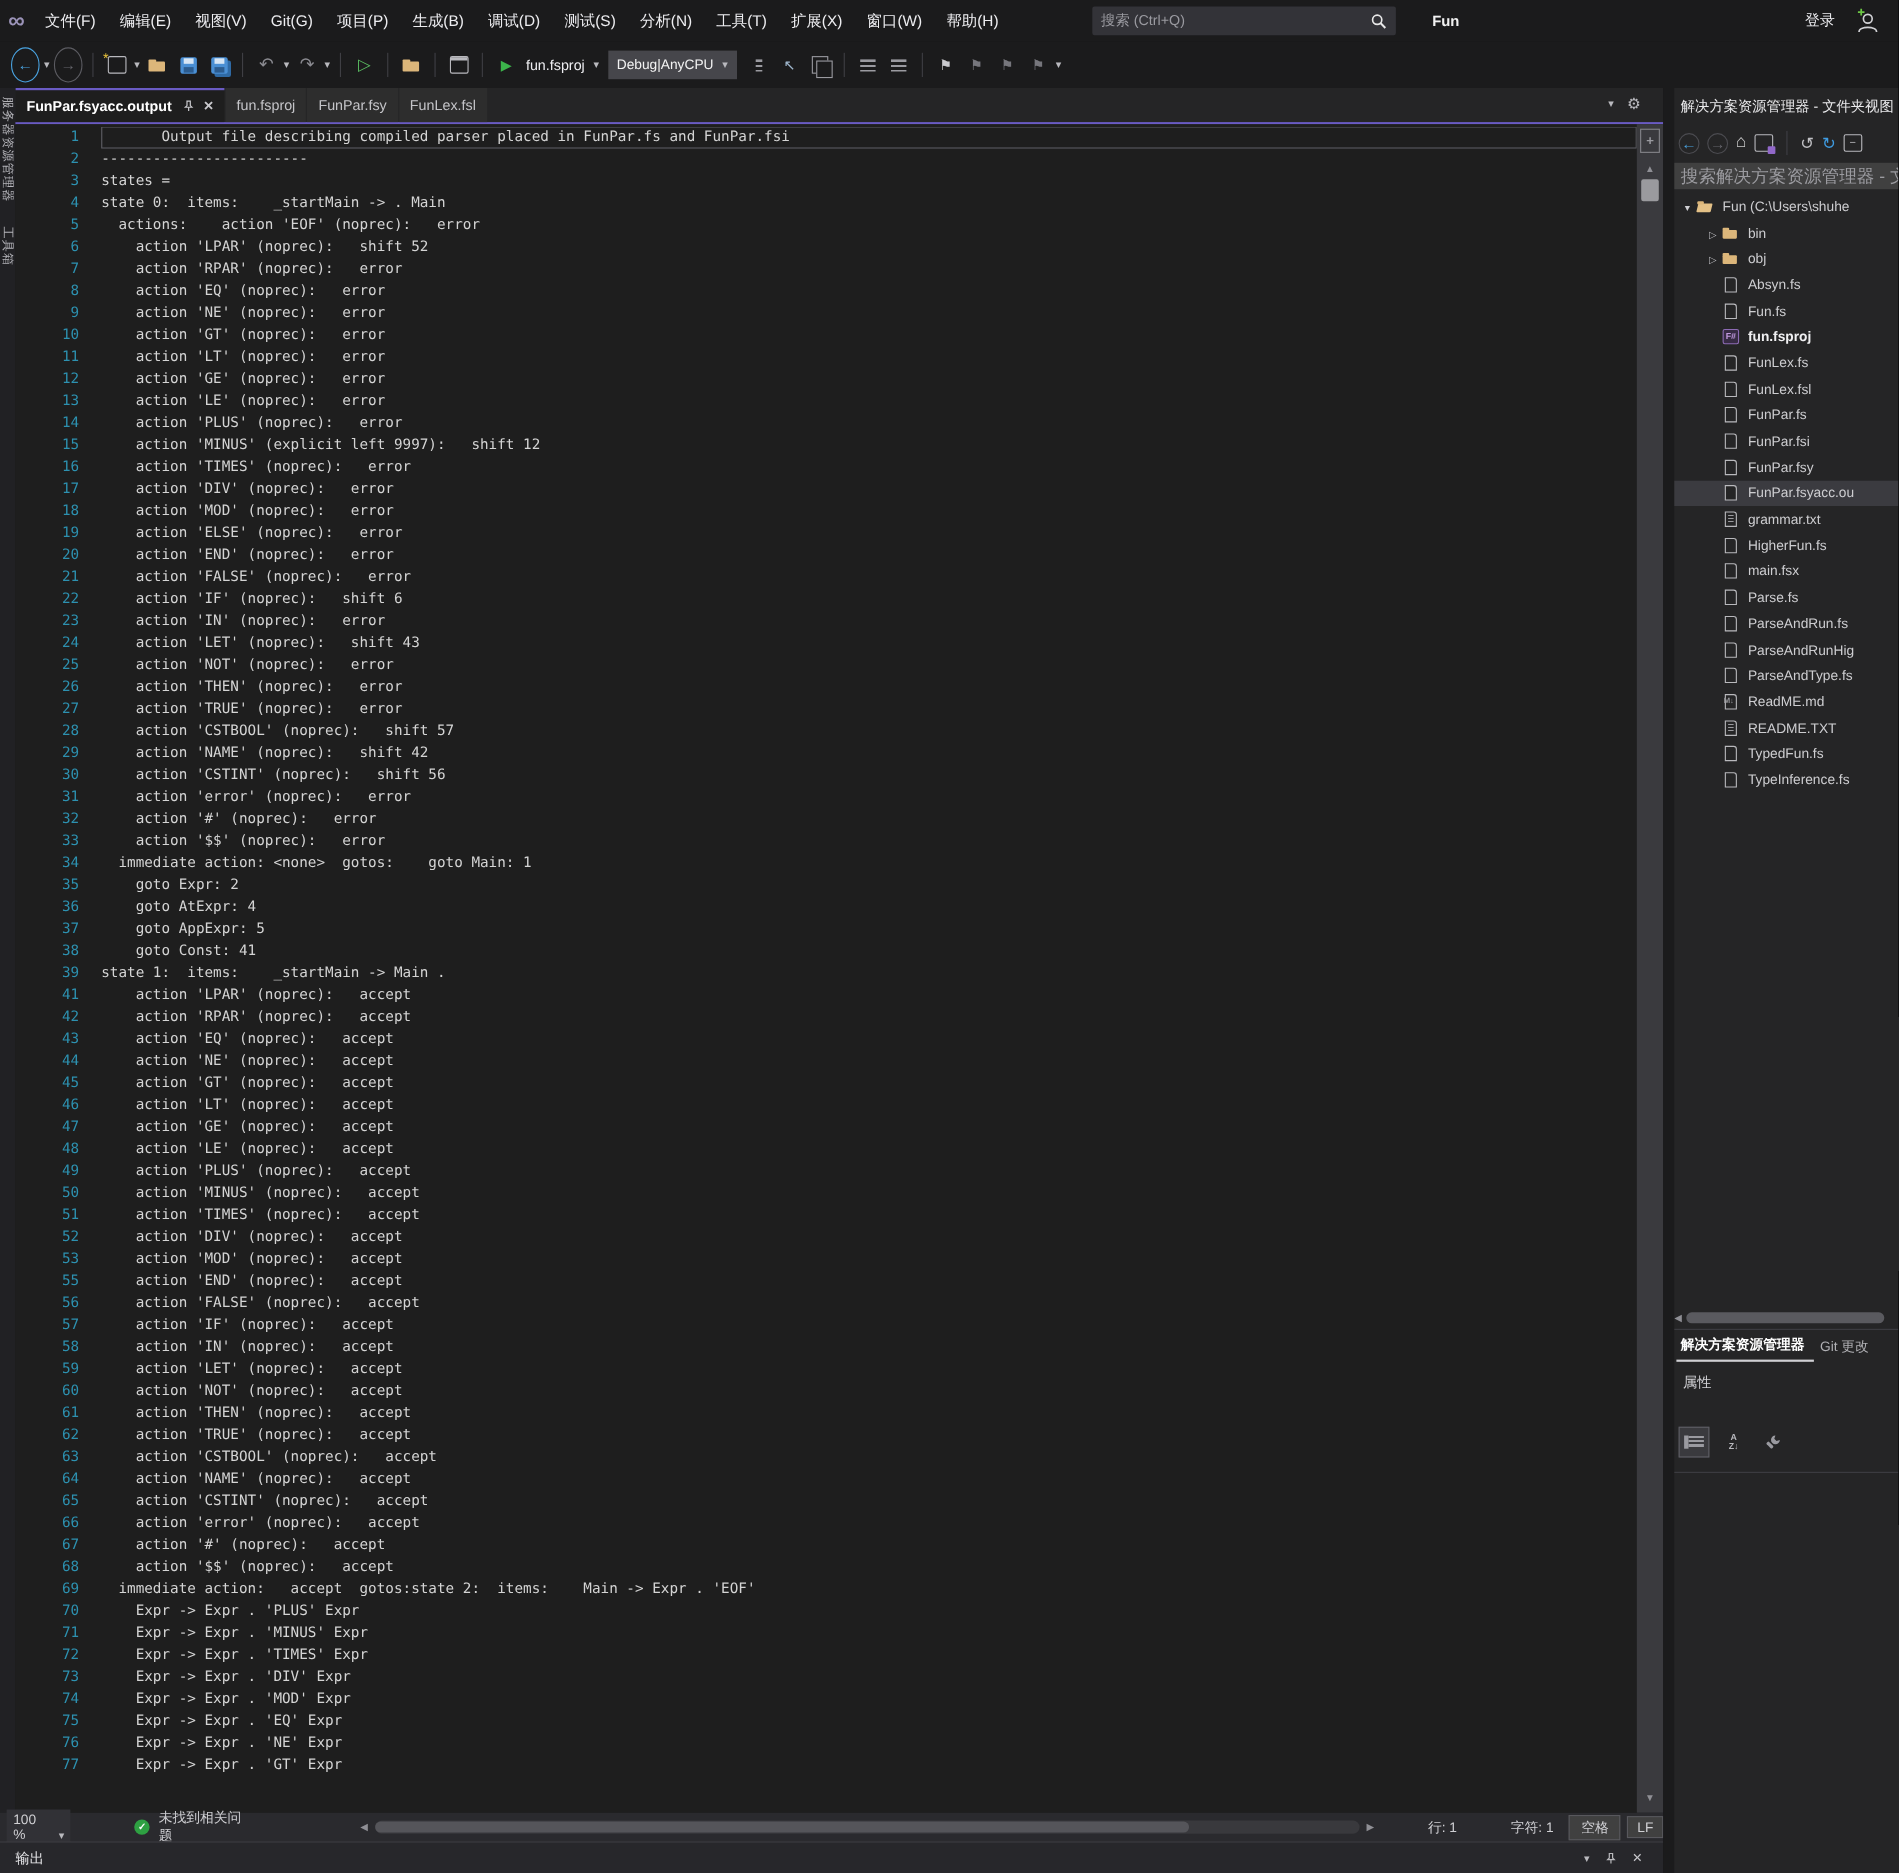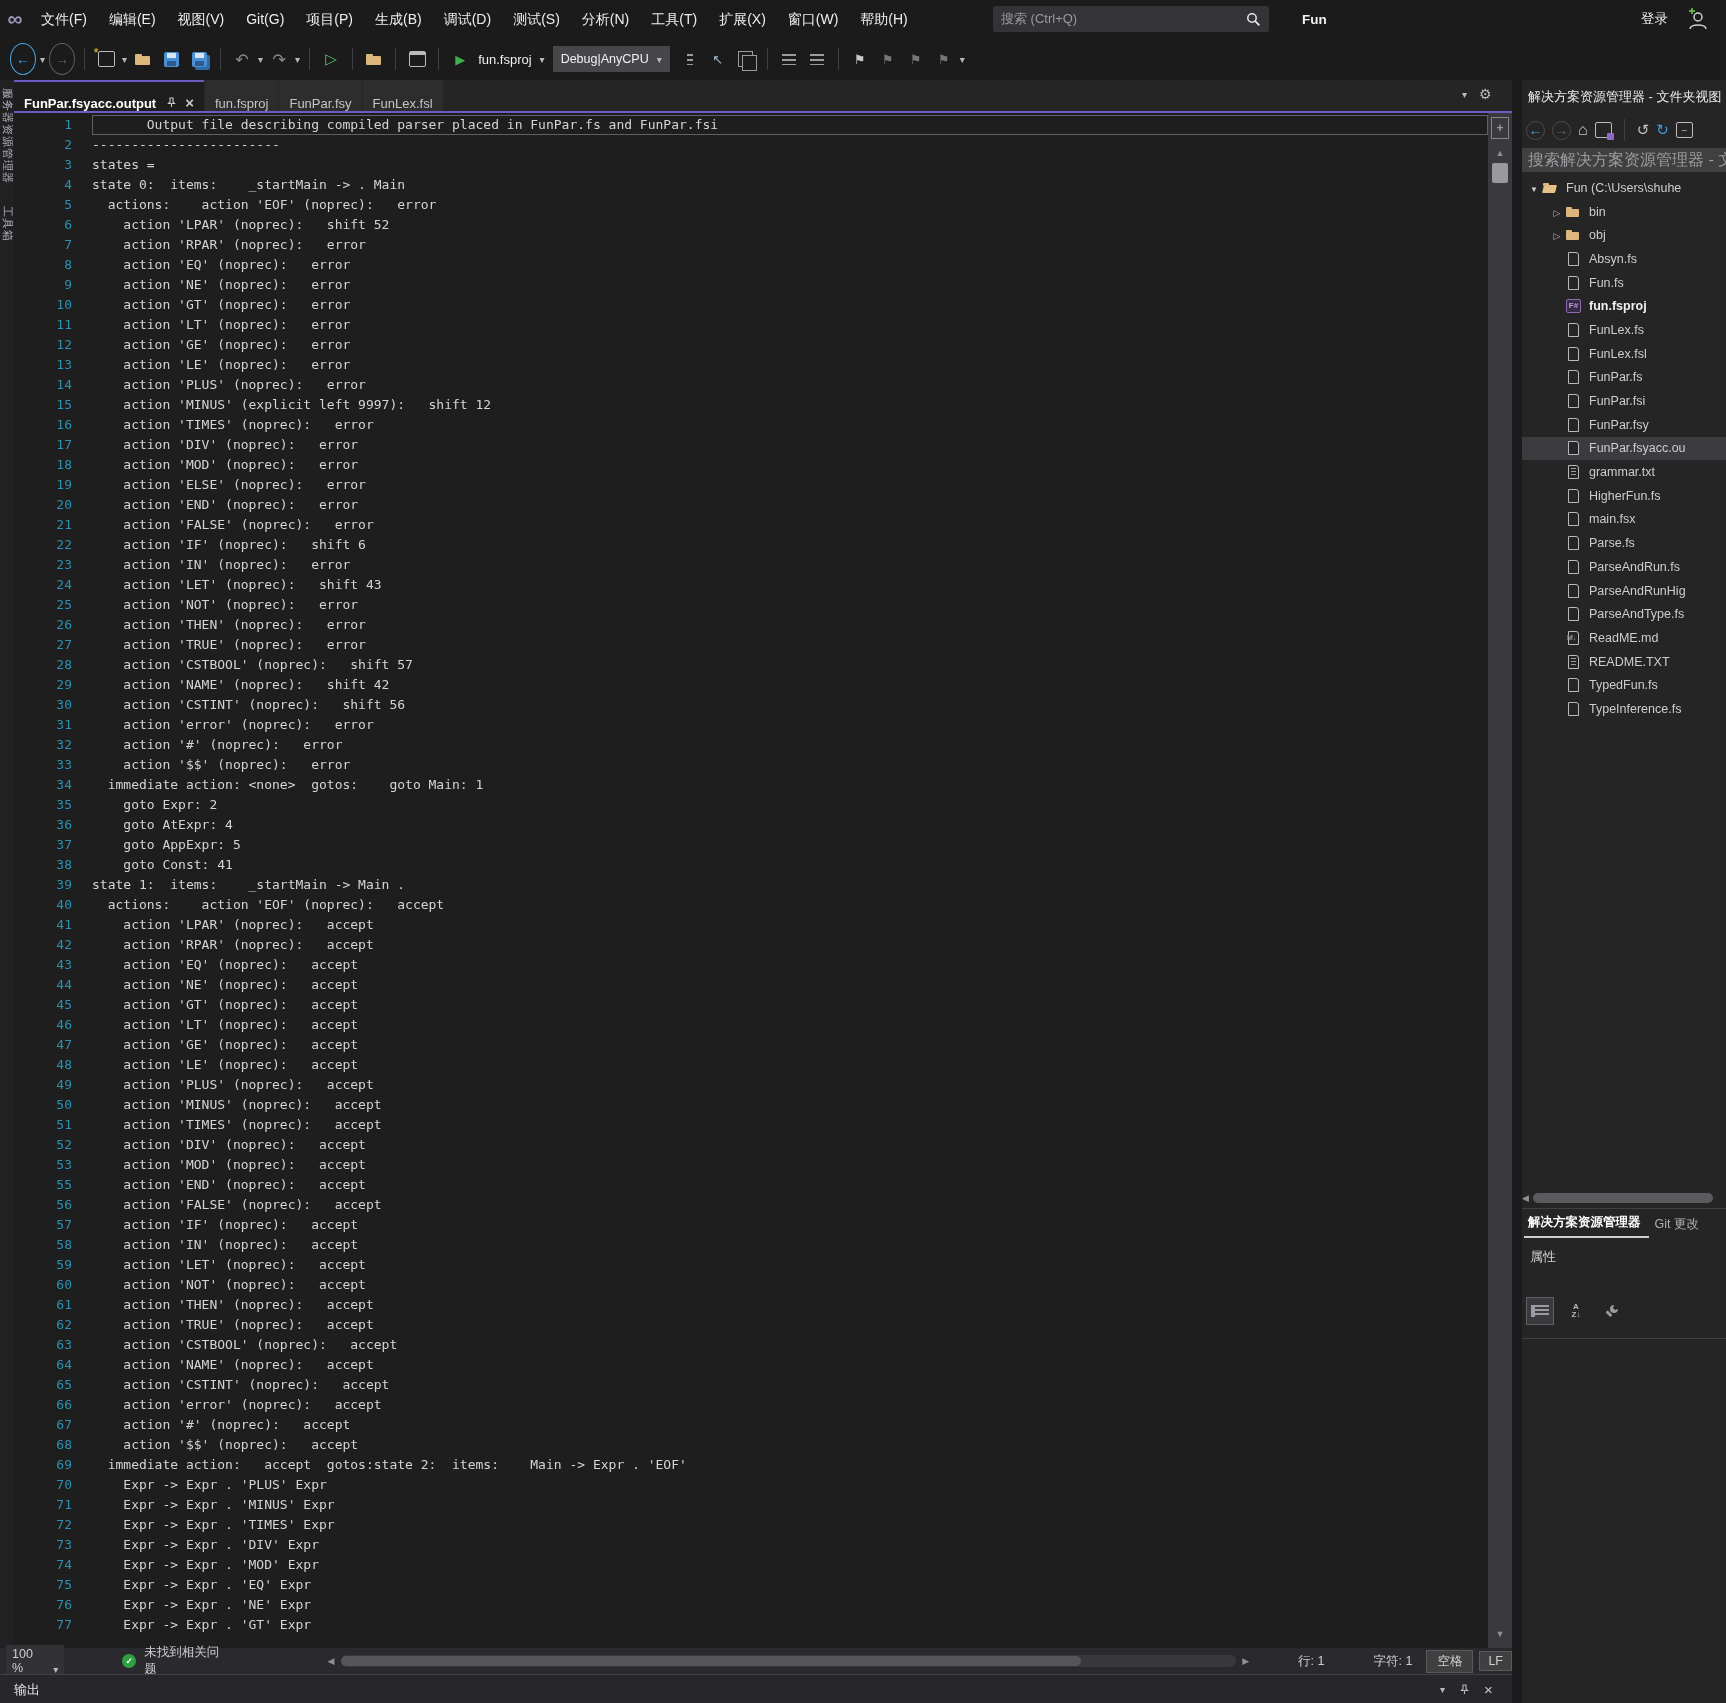--- a/index.html
+++ b/index.html
@@ -64,21 +64,21 @@
   
   .toolbar{left:0;top:38px;width:1726px;height:42px;background:#1b1b1c;display:flex;align-items:center;padding-left:10px;box-sizing:border-box;gap:4px;}
   .tbtn{height:30px;min-width:24px;display:inline-flex;align-items:center;justify-content:center;gap:2px;}
   .projlabel{font-size:13px;color:#ededf0;margin:0 4px 0 2px;}
   .cfgbox{height:26px;background:#46464b;display:inline-flex;align-items:center;padding:0 8px;gap:8px;margin:0 4px;}
   .cfgbox span{font-size:12.5px;color:#f2f2f2;}
 
   
   .tabstrip{left:0;top:80px;width:1512px;height:33px;background:#252526;border-bottom:2px solid #6a5bc4;
             display:flex;align-items:flex-end;padding-left:14px;box-sizing:border-box;}
-  .dtab{height:31px;display:flex;align-items:flex-end;padding:0 10px;background:#2d2d2d;margin-right:1px;
+  .dtab{height:31px;display:flex;align-items:center;padding:0 10px;background:#2d2d2d;margin-right:1px;
         font-size:13px;color:#c4c4c8;box-sizing:border-box;white-space:nowrap;}
   .dtab.active{background:#1e1e1e;color:#ffffff;font-weight:bold;border-top:2px solid #6a5bc4;height:31px;}
   .dtab .tabicons{display:none;margin-left:10px;align-items:center;gap:8px;}
   .dtab.active .tabicons{display:inline-flex;}
   .tab-extra{left:1462px;top:86px;display:flex;gap:12px;}
 
   
   .leftrail{left:0;top:80px;width:14px;height:1568px;background:#212124;display:flex;flex-direction:column;gap:22px;padding-top:8px;align-items:center;}
   .vtab{writing-mode:vertical-rl;text-orientation:sideways;font-size:11px;color:#b4b4b9;letter-spacing:1px;}
 
@@ -495,24 +495,20 @@
         <div class="code-line" data-name="code-line">
           <span class="ln" data-name="line-number">38</span>
           <span class="lbody"><span class="code" data-name="code-text">    goto Const: 41</span></span>
         </div>
 
         <div class="code-line" data-name="code-line">
           <span class="ln" data-name="line-number">39</span>
           <span class="lbody"><span class="code" data-name="code-text">state 1:  items:    _startMain -&gt; Main .</span></span>
         </div>
 
-        <div class="code-line" data-name="code-line">
-          <span class="ln" data-name="line-number">40</span>
-          <span class="lbody"><span class="code" data-name="code-text">  actions:    action 'EOF' (noprec):   accept</span></span>
-        </div>
 
         <div class="code-line" data-name="code-line">
           <span class="ln" data-name="line-number">41</span>
           <span class="lbody"><span class="code" data-name="code-text">    action 'LPAR' (noprec):   accept</span></span>
         </div>
 
         <div class="code-line" data-name="code-line">
           <span class="ln" data-name="line-number">42</span>
           <span class="lbody"><span class="code" data-name="code-text">    action 'RPAR' (noprec):   accept</span></span>
         </div>

